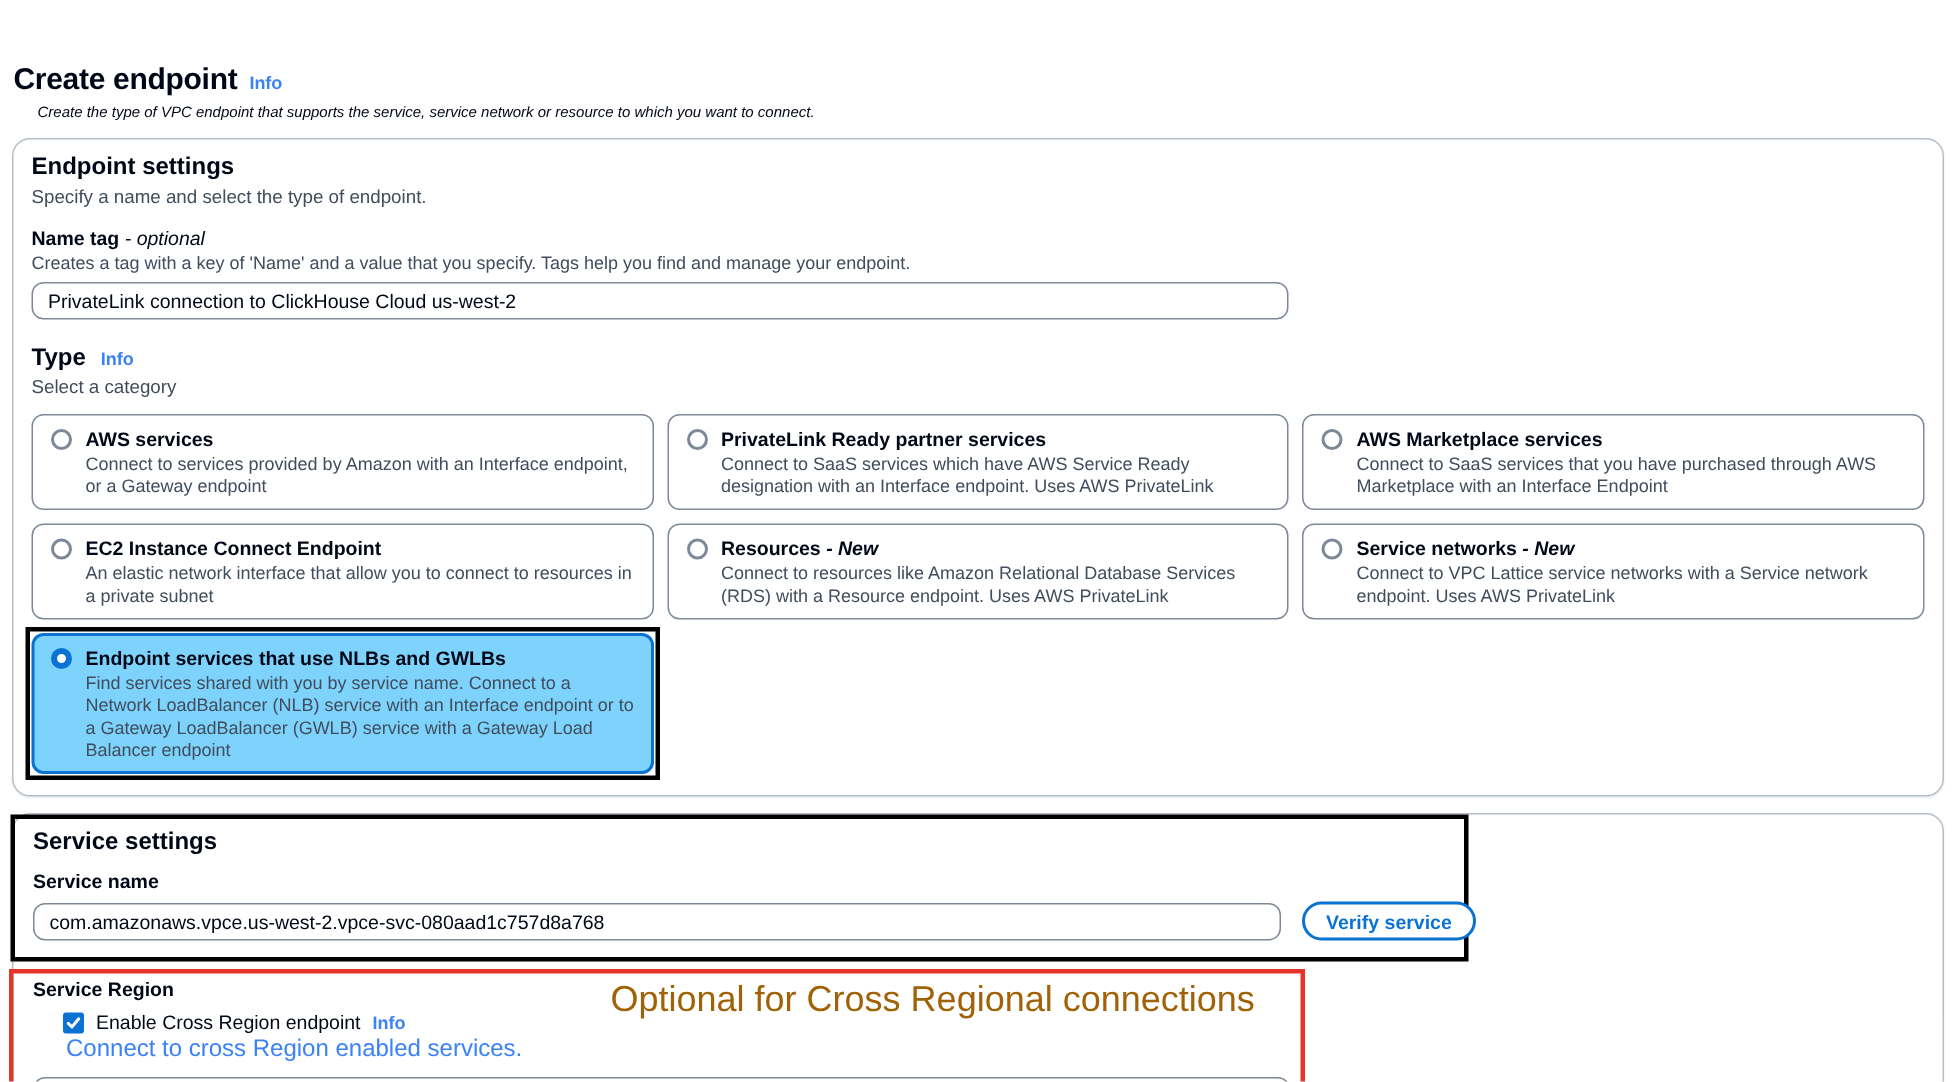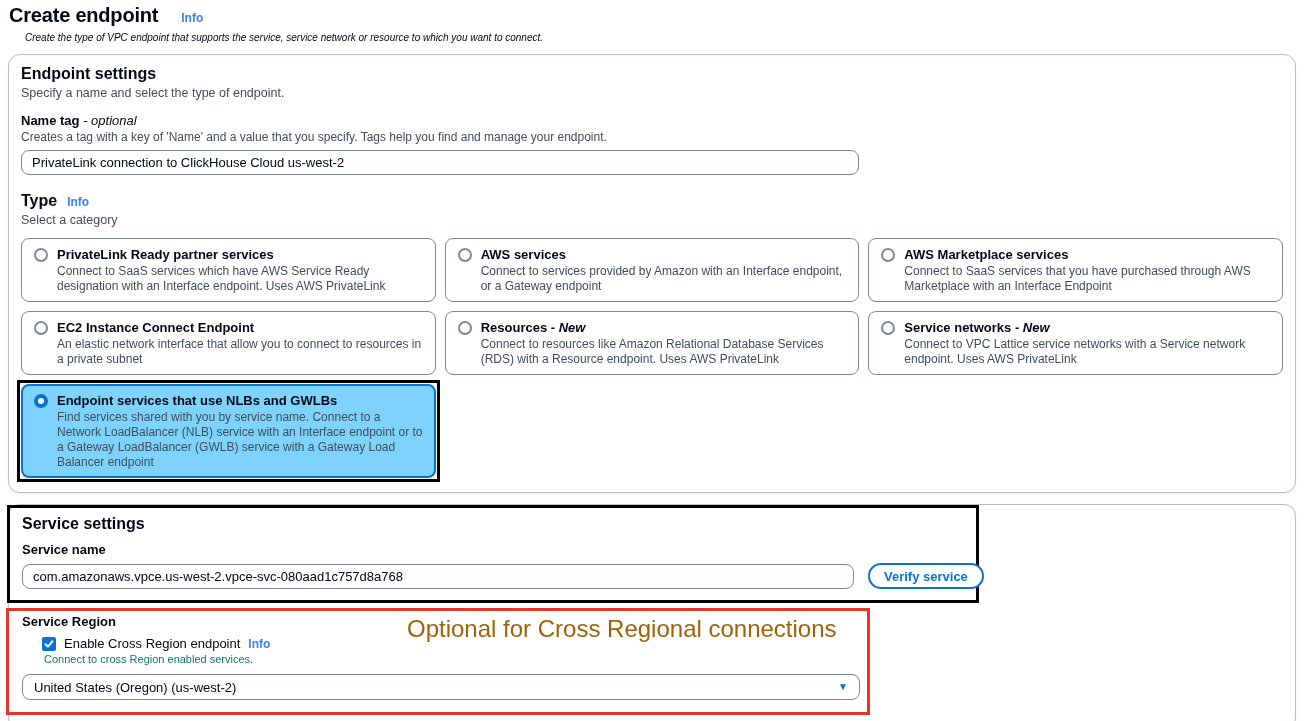--- a/index.html
+++ b/index.html
@@ -4,21 +4,21 @@
 <style>
   * { box-sizing: border-box; }
   html,body { margin:0; padding:0; }
   body {
     width:1304px; height:721px; position:relative; overflow:hidden;
     background:#ffffff; color:#000716;
     font-family:"Liberation Sans", sans-serif;
   }
   
   .page-header { padding:4px 8px 0 9px; }
-  .title-row { display:flex; align-items:baseline; gap:23px; }
+  .title-row { display:flex; align-items:baseline; gap:8px;margin-top:38px; }
   h1 { font-size:20px; font-weight:700; margin:0; letter-spacing:-0.2px; }
   .info-link { color:#3b82f6; font-size:12px; font-weight:700; cursor:pointer; text-decoration:none; }
   .page-desc { font-size:10px; margin:5px 16px 0;font-style:italic; }
 
   
   .panel {
     margin:11px 8px 0; border:1px solid #b6bec9; border-radius:12px;
     padding:10px 12px 14px; background:#fff;
     box-shadow:0 1px 2px rgba(0,28,36,.08);
   }
@@ -76,21 +76,21 @@
     color:#0972d3; font-weight:700; font-size:13px; padding:0 14px;
     font-family:inherit; cursor:pointer; flex:none;
   }
   .checkbox-row { display:flex; gap:8px; align-items:center; margin-top:7px;padding-left:20px; }
   .checkbox {
     width:14px; height:14px; border:2px solid #7d8998; border-radius:2px;
     background:#fff; flex:none; display:flex; align-items:center; justify-content:center;
   }
   .checkbox.checked { background:#0972d3; border-color:#0972d3; }
   .checkbox-label { font-size:13px; }
-  .checkbox-help { font-size:11px; color:#0f766e; margin:2px 0 0 22px; }
+  .checkbox-help { font-size:16px; color:#3b82f6; margin:2px 0 0 22px; }
 
   .select-box {
     margin-top:9px; width:838px; height:26px; border:1px solid #7d8998;
     border-radius:8px; display:flex; align-items:center; justify-content:space-between;
     padding:0 11px; font-size:13px; background:#fff; cursor:pointer;
   }
   .caret { color:#0972d3; font-size:10px; line-height:1; }
 </style>
 </head>
 <body>
@@ -118,33 +118,33 @@
     <h2>Type</h2>
     <a class="info-link">Info</a>
   </div>
   <p class="section-sub">Select a category</p>
 
   <div class="tiles">
     <div class="tile">
       <span class="radio"></span>
       <div>
         <div class="tile-title">
+          <span class="tile-title-text">AWS services</span><span class="tile-suffix"></span>
+        </div>
+        <div class="tile-desc">Connect to services provided by Amazon with an Interface endpoint, or a Gateway endpoint</div>
+      </div>
+    </div>
+
+    <div class="tile">
+      <span class="radio"></span>
+      <div>
+        <div class="tile-title">
           <span class="tile-title-text">PrivateLink Ready partner services</span><span class="tile-suffix"></span>
         </div>
         <div class="tile-desc">Connect to SaaS services which have AWS Service Ready designation with an Interface endpoint. Uses AWS PrivateLink</div>
-      </div>
-    </div>
-
-    <div class="tile">
-      <span class="radio"></span>
-      <div>
-        <div class="tile-title">
-          <span class="tile-title-text">AWS services</span><span class="tile-suffix"></span>
-        </div>
-        <div class="tile-desc">Connect to services provided by Amazon with an Interface endpoint, or a Gateway endpoint</div>
       </div>
     </div>
 
     <div class="tile">
       <span class="radio"></span>
       <div>
         <div class="tile-title">
           <span class="tile-title-text">AWS Marketplace services</span><span class="tile-suffix"></span>
         </div>
         <div class="tile-desc">Connect to SaaS services that you have purchased through AWS Marketplace with an Interface Endpoint</div>

